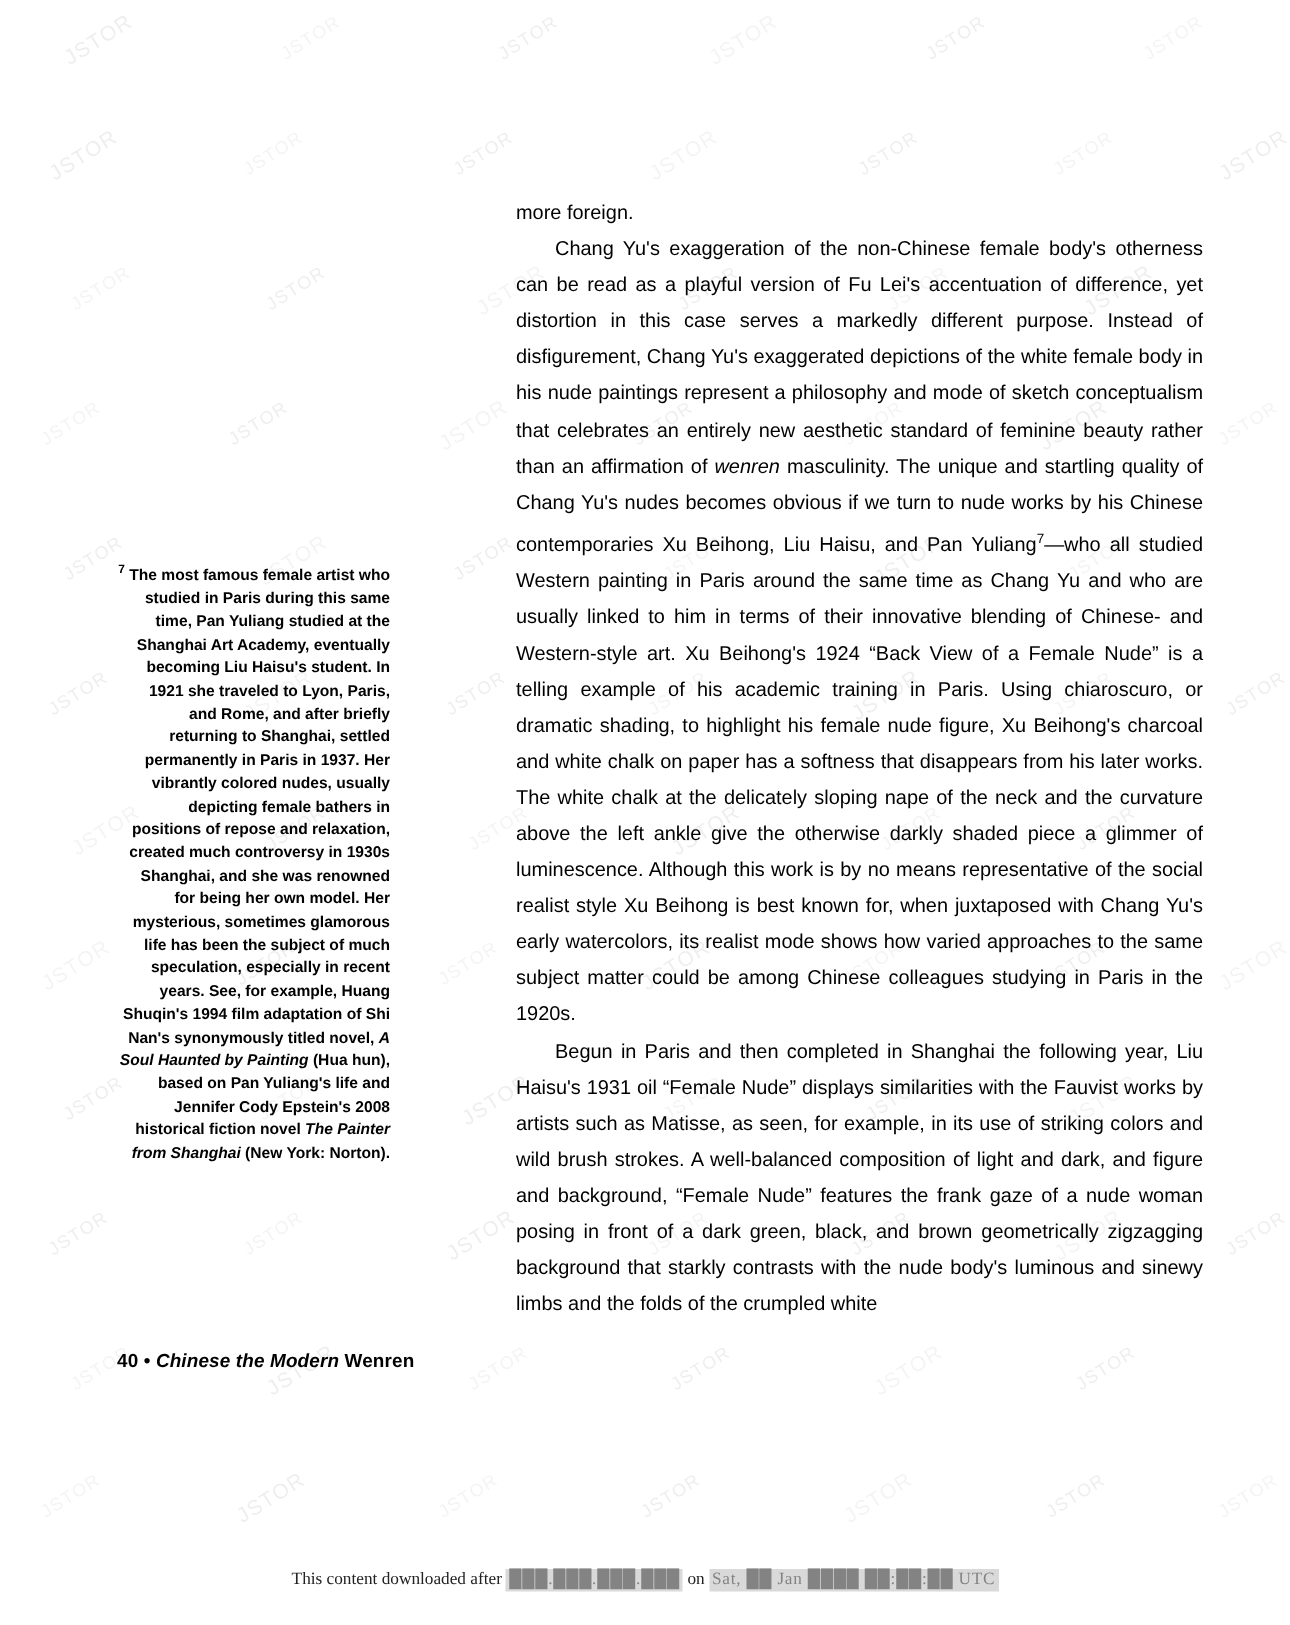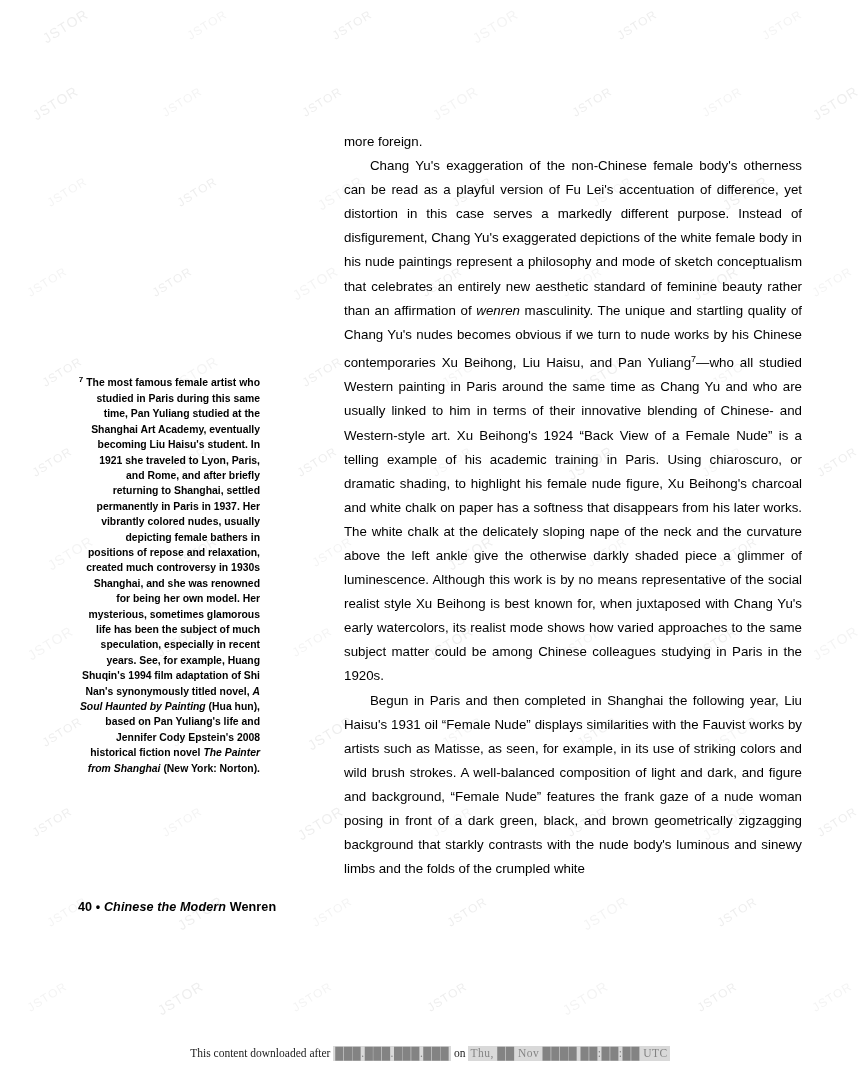--- a/index.html
+++ b/index.html
@@ -213,15 +213,15 @@
     </div>
 
   <div class="folio">
     <span>40 • </span><span class="ital">Chinese the Modern</span><span> Wenren</span>
   </div>
 
 </div>
 
 <div class="jstor-footer">
   <div>
-    <span>This content downloaded after </span><span class="redact">███.███.███.███</span><span> on </span><span class="redact">Thu, ██ Nov ████ ██:██:██ UTC</span>
+    <span>This content downloaded after </span><span class="redact">███.███.███.███</span><span> on </span><span class="redact">Sat, ██ Jan ████ ██:██:██ UTC</span>
   </div>
 </div>
 
 </body></html>

